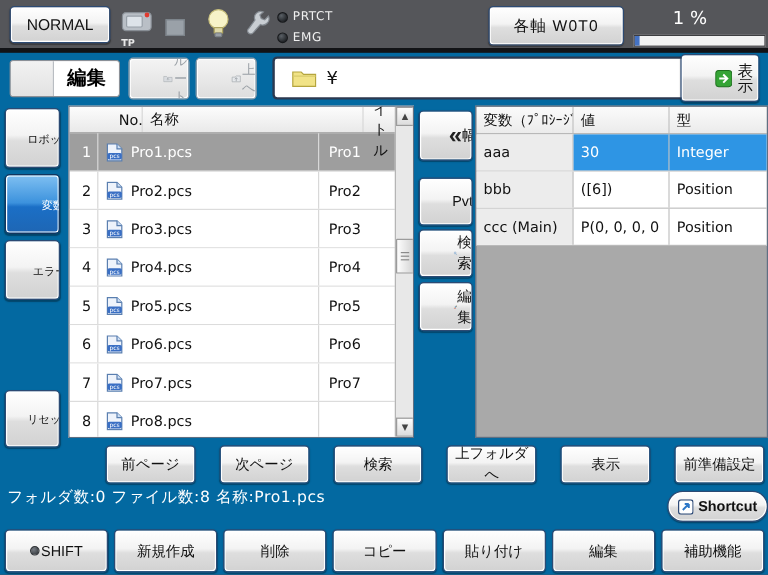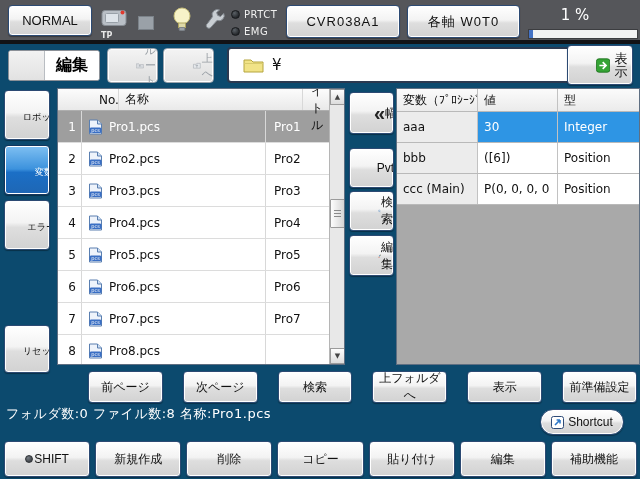--- a/index.html
+++ b/index.html
@@ -1,18 +1,18 @@
 <!DOCTYPE html>
 <html><head>
 <meta charset="utf-8">
 <style>
   * { margin:0; padding:0; box-sizing:border-box; }
   html,body { width:640px; height:479px; }
   body { font-family:"DejaVu Sans","Liberation Sans",sans-serif; background:#57585a; position:relative; overflow:hidden; }
-  .screen { position:absolute; inset:0; width:640px; height:479px; background:#0c4a6e; }
+  .screen { position:absolute; inset:0; width:640px; height:479px; background:#0369a1; }
 
   
   .btn {
     background:linear-gradient(180deg,#ffffff 0%,#f3f3f3 45%,#dedede 55%,#d2d2d2 100%);
     border:1px solid #2c4a73; border-radius:4px;
     box-shadow:inset 0 0 0 1px #ffffff, 0 1px 1px rgba(0,0,0,.35);
     color:#111; display:flex; align-items:center; justify-content:center;
     font-size:13px; cursor:pointer; overflow:hidden;
   }
   .btn.col { flex-direction:row;padding-left:28px; }
@@ -90,21 +90,21 @@
   .vrow.hdr .vc { background:transparent; }
   .vc.selblue { background:#2e95e4; color:#fff; }
 
   
   .page-row { position:absolute; left:88px; top:371px; width:549px; height:32px; display:flex; gap:20px; }
   .page-row .btn { flex:1; font-size:12px; }
 
   
   .status-bar { position:absolute; left:0; top:405px; width:640px; height:34px; display:flex; align-items:flex-start; }
   .status-text { color:#fff; font-size:13px; padding-left:6px; letter-spacing:.5px; }
-  .btn-shortcut { position:absolute; right:16px; top:4px; width:84px; height:26px; border-radius:13px; font-size:12px; font-weight:normal; gap:4px; }
+  .btn-shortcut { position:absolute; right:0; top:4px; width:84px; height:26px; border-radius:13px; font-size:12px; font-weight:bold; gap:4px; }
 
   
   .bottom-row { position:absolute; left:4px; top:441px; width:633px; height:36px; display:flex; gap:5px; }
   .bottom-row .btn { flex:1; font-size:12px; }
   .btn-shift { flex-direction:row; gap:1px; }
   .shift-led { width:8px; height:8px; border-radius:50%; background:radial-gradient(circle at 35% 30%,#777d84,#43474c 70%); border:1px solid #2e3236; }
 </style>
 </head>
 <body>
 
@@ -142,21 +142,20 @@
       <div class="led-row">
         <span class="led-dot"></span>
         <span class="led-label">PRTCT</span>
       </div>
       <div class="led-row">
         <span class="led-dot"></span>
         <span class="led-label">EMG</span>
       </div>
     </div>
 
-    <button class="btn btn-prog">CVR038A1</button>
     <button class="btn btn-axis">各軸 W0T0</button>
 
     <div class="speed-val">1 %</div>
     <div class="prog-track">
       <div class="prog-fill" style="width:4%;"></div>
     </div>
   </div>
   <div class="top-divider"></div>
 
   <div class="tabctl">

